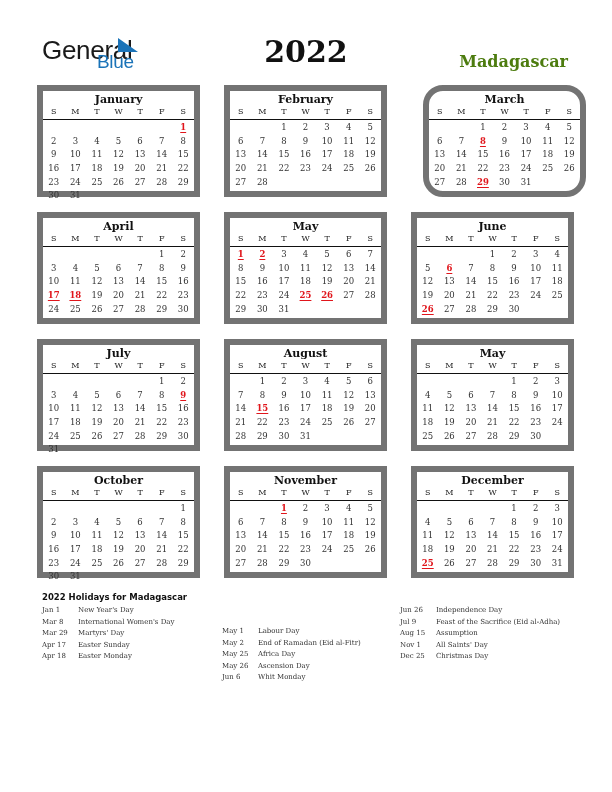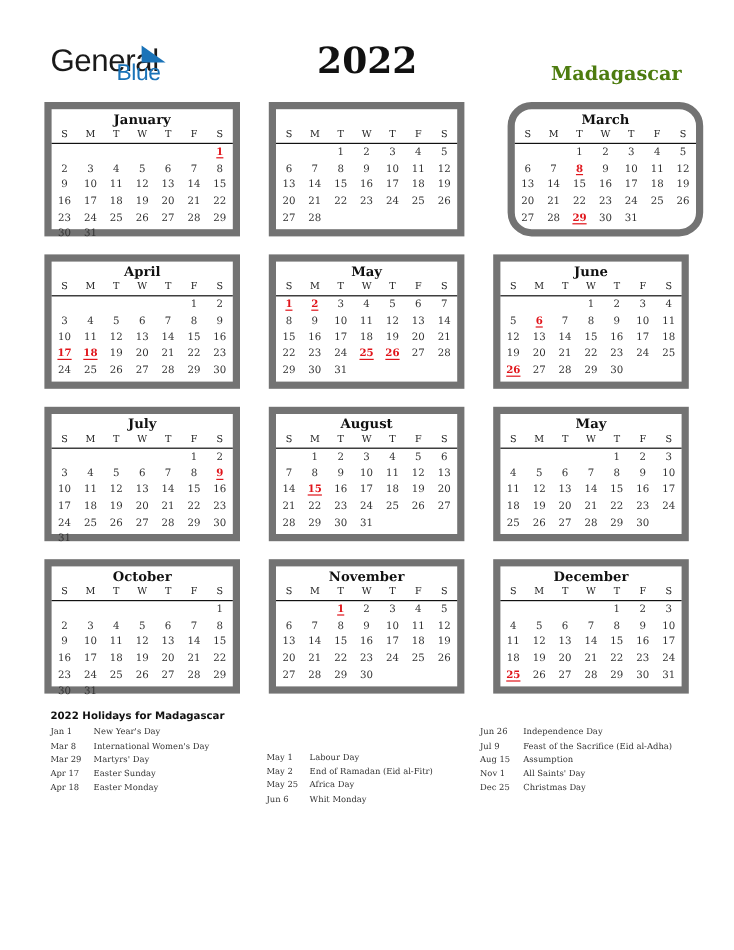--- a/index.html
+++ b/index.html
@@ -83,20 +83,21 @@
         <span>25</span>
         <span>26</span>
         <span>27</span>
         <span>28</span>
         <span>29</span>
         <span>30</span>
         <span>31</span>
       </div>
     </div>
     <div class="month" style="left: 224px; top: 85px;">
+      <div class="mname">February</div>
       <div class="dow">
         <span>S</span>
         <span>M</span>
         <span>T</span>
         <span>W</span>
         <span>T</span>
         <span>F</span>
         <span>S</span>
       </div>
       <div class="hline"></div>
@@ -654,20 +655,24 @@
       </div>
       <div class="hol-row">
         <span class="hd">May 2</span>
         <span class="hn">End of Ramadan (Eid al-Fitr)</span>
       </div>
       <div class="hol-row">
         <span class="hd">May 25</span>
         <span class="hn">Africa Day</span>
       </div>
       <div class="hol-row">
+        <span class="hd">May 26</span>
+        <span class="hn">Ascension Day</span>
+      </div>
+      <div class="hol-row">
         <span class="hd">Jun 6</span>
         <span class="hn">Whit Monday</span>
       </div>
     </div>
     <div class="hol-col" style="left: 400px;">
       <div class="hol-row">
         <span class="hd">Jun 26</span>
         <span class="hn">Independence Day</span>
       </div>
       <div class="hol-row">

